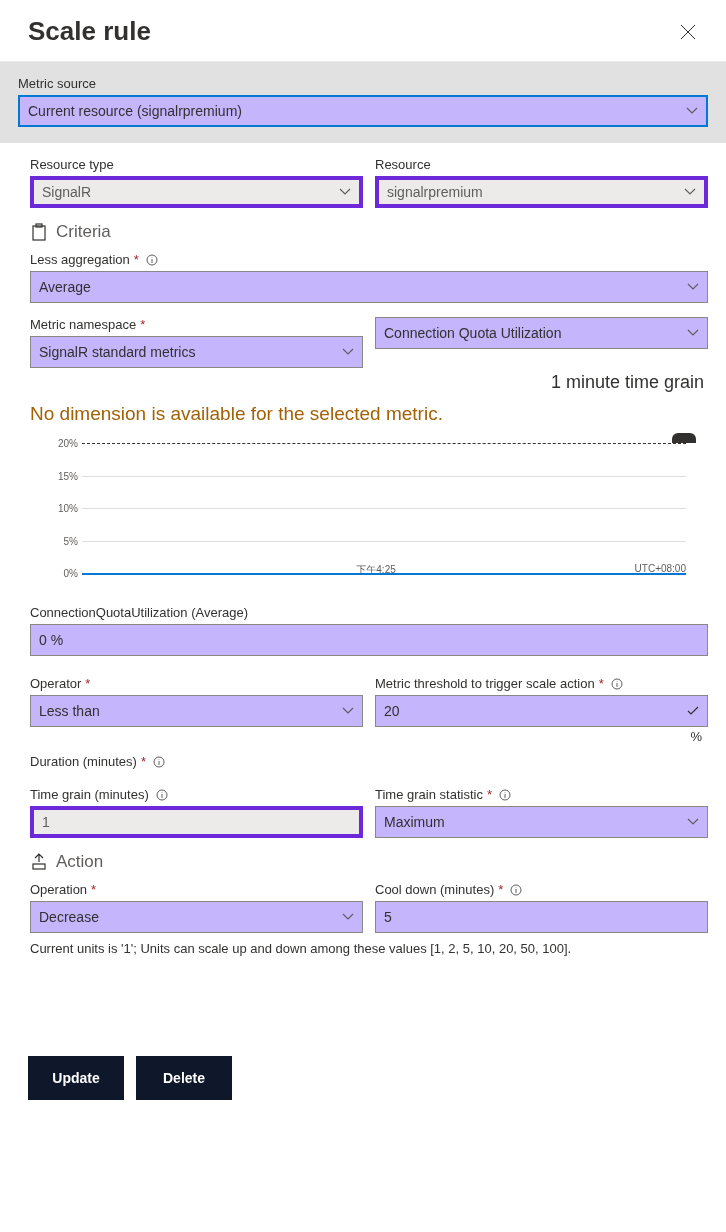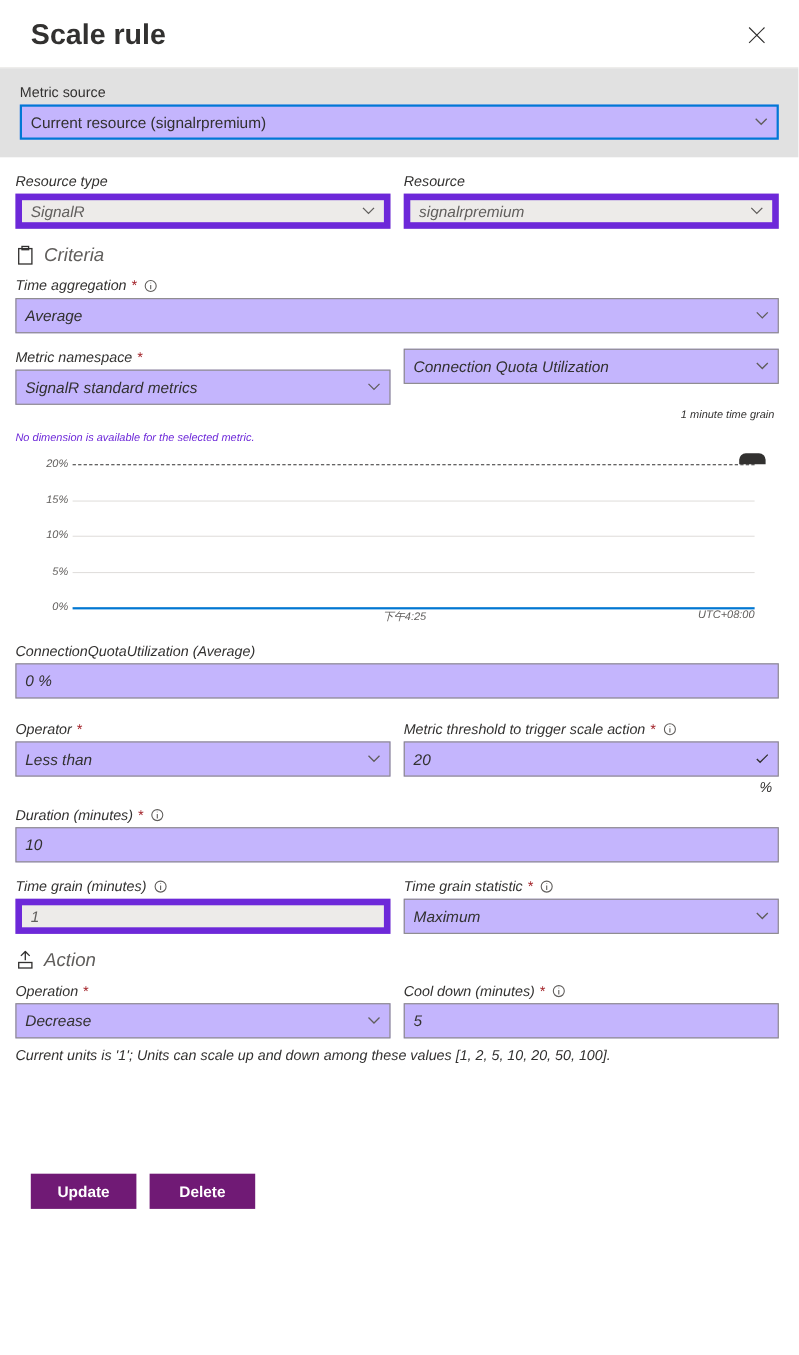--- a/index.html
+++ b/index.html
@@ -63,35 +63,34 @@
     position: relative;
     display: flex;
     align-items: center;
     cursor: pointer;
   }
   .select.highlighted {
     border: 2px solid #0078d4;
   }
   .select.disabled, .input.disabled {
     background: #edebe9;
-    border: 6px solid #6d28d9;
+    border: 4px solid #6d28d9;
     color: #605e5c;
     cursor: default;
   }
   .chevron {
     position: absolute;
     right: 8px;
     top: 50%;
     transform: translateY(-50%);
     width: 12px;
     height: 12px;
   }
   .main {
-    padding: 14px 18px 8px 14px;
-    font-style: italic;
+    padding: 14px 18px 8px 30px;
   }
   .row {
     display: flex;
     gap: 12px;
     margin-bottom: 14px;
   }
   .col {
     flex: 1;
     display: flex;
     flex-direction: column;
@@ -140,54 +139,54 @@
     width: 24px;
     height: 10px;
     background: #323130;
     border-radius: 6px 6px 0 0;
     cursor: ns-resize;
   }
   .x-label {
     position: absolute;
     font-size: 10px;
     color: #605e5c;
-    top: 132px;
+    top: 120px;
   }
   .time-grain-note {
     text-align: right;
-    font-size: 10px;
+    font-size: 18px;
     color: #323130;
     margin-top: 4px;
     padding-right: 4px;
   }
   .no-dim {
-    font-size: 10px;
-    color: #6d28d9;
+    font-size: 19px;
+    color: #a16207;
     margin: 10px 0 0 0;
   }
   .unit-suffix {
     text-align: right;
     font-size: 13px;
     padding-right: 6px;
     margin-top: 2px;
   }
   .footnote {
     font-size: 13px;
     margin: 8px 0 20px 0;
   }
   .footer {
     padding: 72px 0 16px 28px;
     display: flex;
     gap: 12px;
   }
   .btn {
-    height: 32px;
+    height: 44px;
     min-width: 96px;
     border: none;
-    background: #701a75;
+    background: #0f172a;
     color: #fff;
     font-size: 14px;
     font-weight: 600;
     cursor: pointer;
     padding: 0 16px;
   }
   .chevron-svg path { stroke: #605e5c; stroke-width: 1.2; fill: none; }
   .check-svg { stroke: #323130; stroke-width: 1.2; fill: none; }
 </style>
 </head>
@@ -238,21 +237,21 @@
     <svg viewBox="0 0 18 18">
         <rect x="3" y="3" width="12" height="14" class="check-svg"></rect>
         <rect x="6" y="1" width="6" height="3" class="check-svg"></rect>
       </svg>
     <span>Criteria</span>
   </div>
 
   <div class="row">
     <div class="col">
       <div class="label">
-        <span>Time aggregation</span>
+        <span>Less aggregation</span>
         <span class="required">*</span>
         <span class="info-icon">
             <svg viewBox="0 0 12 12">
               <circle cx="6" cy="6" r="5" fill="none" stroke="#605e5c"></circle>
               <path d="M6 5v4M6 3v0.5" stroke="#605e5c"></path>
             </svg>
           </span>
       </div>
       <div class="select">
         <span>Average</span>
@@ -352,23 +351,20 @@
       <div class="label">
         <span>Duration (minutes)</span>
         <span class="required">*</span>
         <span class="info-icon">
             <svg viewBox="0 0 12 12">
               <circle cx="6" cy="6" r="5" fill="none" stroke="#605e5c"></circle>
               <path d="M6 5v4M6 3v0.5" stroke="#605e5c"></path>
             </svg>
           </span>
       </div>
-      <div class="select" style="padding-right:8px;">
-        <span>10</span>
-      </div>
     </div>
   </div>
 
   <div class="row">
     <div class="col">
       <div class="label">
         <span>Time grain (minutes)</span>
         <span class="info-icon">
             <svg viewBox="0 0 12 12">
               <circle cx="6" cy="6" r="5" fill="none" stroke="#605e5c"></circle>

